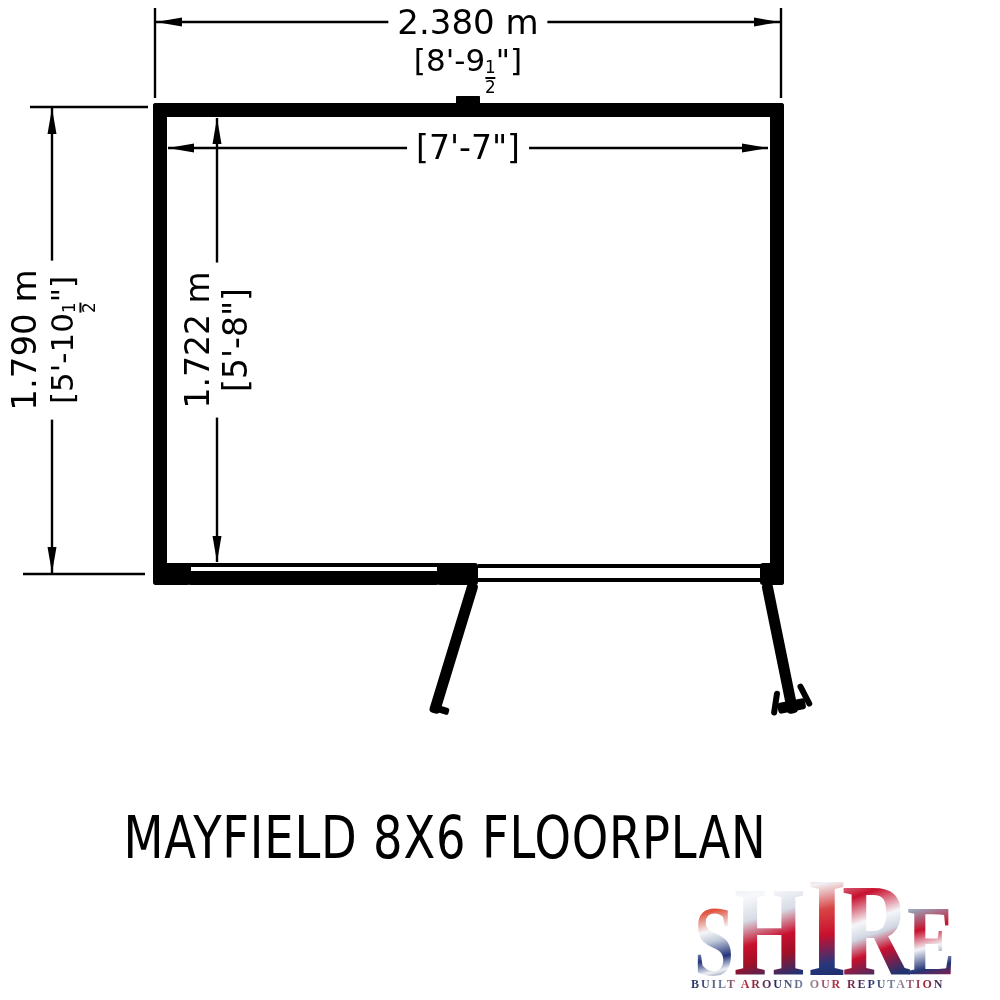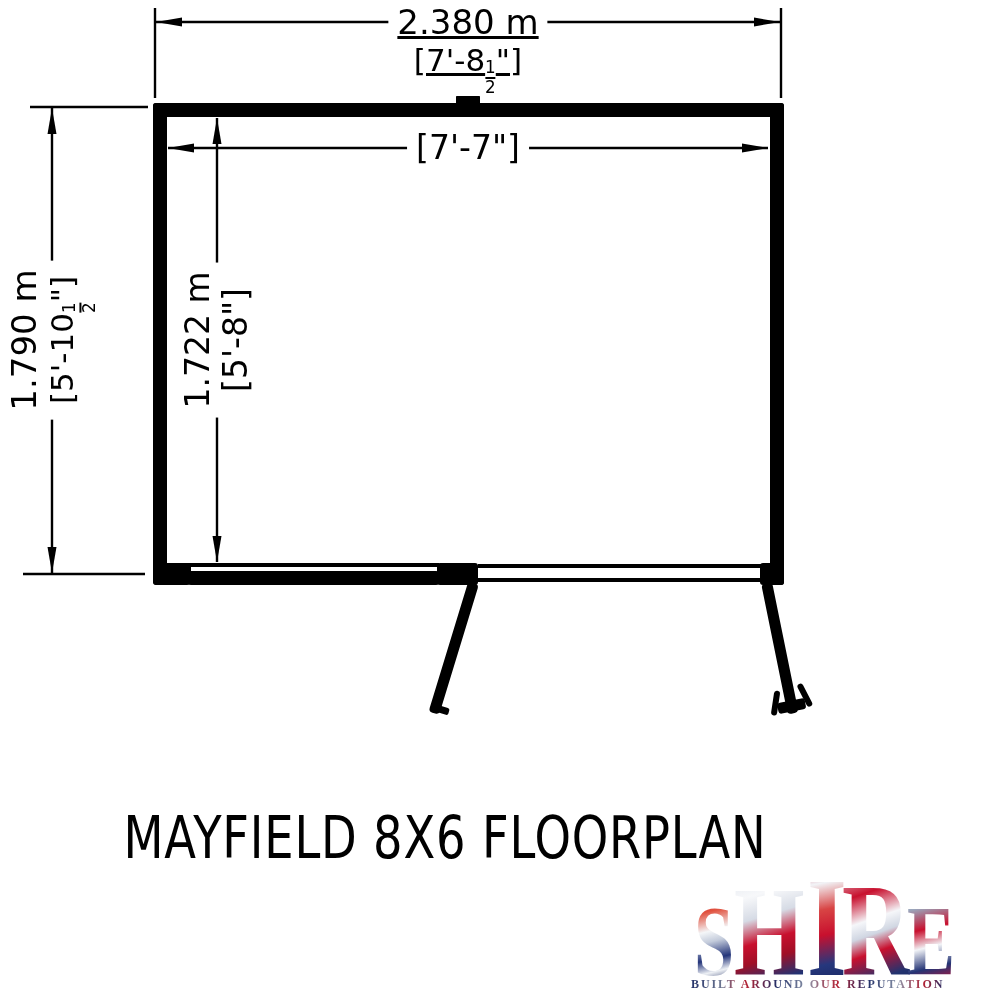--- a/index.html
+++ b/index.html
@@ -7,21 +7,21 @@
           font-family:"DejaVu Sans","Liberation Sans",sans-serif;color:#000;}
   .plan-svg{position:absolute;left:0;top:0;z-index:1;}
   .plan-svg .ln{stroke:#000;stroke-width:2.4;fill:none;}
   .plan-svg .ar{fill:#000;stroke:none;}
   .plan-svg .wall{fill:#000;stroke:none;}
 
   
   .dim{position:absolute;z-index:2;text-align:center;white-space:nowrap;}
   .dim .metric{font-size:34px;line-height:38px;background:#fff;padding:0 9px;}
   .dim .imperial{font-size:31px;line-height:38px;background:#fff;padding:0 9px;}
-  .dim-w-outer{left:468px;top:3px;transform:translateX(-50%);text-decoration:underline;}
+  .dim-w-outer{left:468px;top:3px;transform:translateX(-50%);}
   .dim-w-inner{left:468px;top:129px;transform:translateX(-50%);}
   .dim-w-inner .metric,.dim-w-inner .imperial{font-size:33px;}
   .dim-rot{transform:translate(-50%,-50%) rotate(-90deg);}
   .dim-d-outer{left:52px;top:340px;}
   .dim-d-inner{left:217px;top:340px;}
   .dim-d-inner .metric,.dim-d-inner .imperial{font-size:33px;}
 
   
   .frac{display:inline-flex;flex-direction:column;align-items:center;line-height:1.05;
         font-size:0.54em;vertical-align:-0.12em;}
@@ -102,21 +102,21 @@
     <polygon class="ar" points="52,108 47.5,134 56.5,134"></polygon>
     <polygon class="ar" points="52,573 47.5,547 56.5,547"></polygon>
 
     <line class="ln" x1="217" y1="118" x2="217" y2="562"></line>
     <polygon class="ar" points="217,118 212.5,144 221.5,144"></polygon>
     <polygon class="ar" points="217,562 212.5,536 221.5,536"></polygon>
   </svg>
 
   <div class="dim dim-w-outer">
     <div class="metric">2.380 m</div>
-    <div class="imperial"><span>[7'-8</span><span class="frac">
+    <div class="imperial"><span>[8'-9</span><span class="frac">
           <span class="fnum">1</span>
           <span class="fden">2</span>
         </span><span>"]</span></div>
   </div>
 
   <div class="dim dim-w-inner">
     <div class="imperial"><span>[7'-7"]</span><span class="frac">
           <span class="fnum"></span>
           <span class="fden"></span>
         </span><span></span></div>

